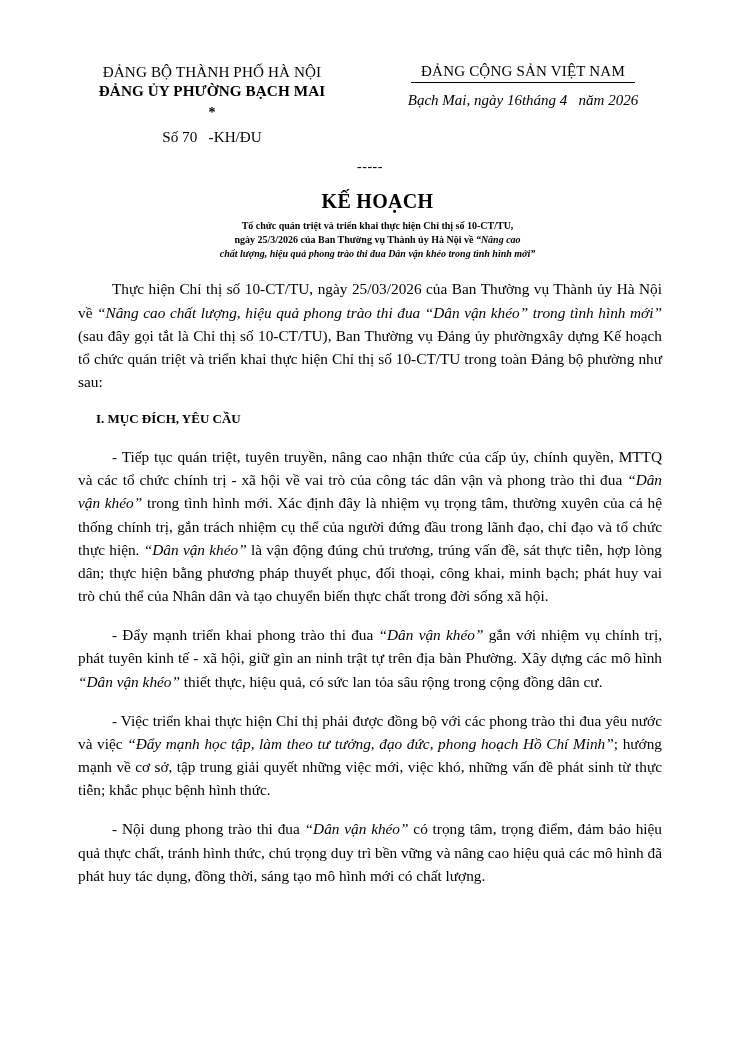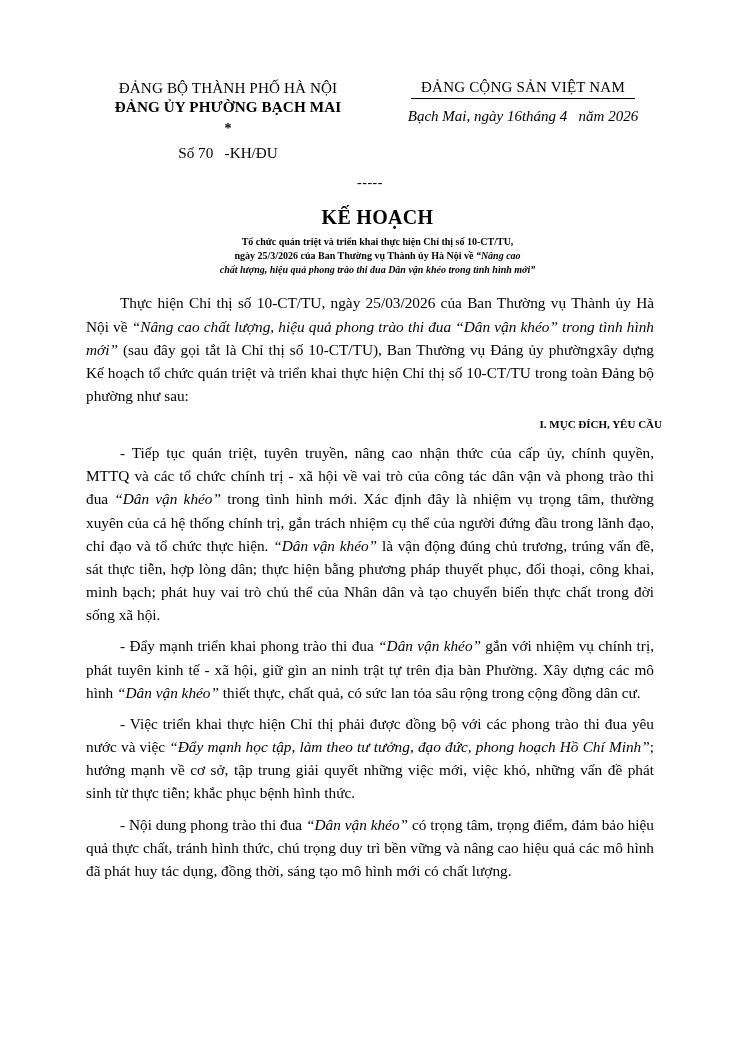--- a/index.html
+++ b/index.html
@@ -12,21 +12,21 @@
     color: #000000;
   }
   .page {
     position: relative;
     width: 740px;
     height: 1032px;
     margin: 0 auto;
     background: #ffffff;
     overflow: hidden;
     box-sizing: border-box;
-    padding: 16px;
+    padding: 0;
   }
 
   
   .header {
     display: flex;
     padding: 62px 62px 0 62px;
     box-sizing: border-box;
     align-items: flex-start;
   }
   .header-left {
@@ -114,40 +114,40 @@
     font-style: italic;
   }
 
   
   .body {
     padding: 0 62px;
     box-sizing: border-box;
     margin-top: 14px;
   }
   p.para {
-    margin: 8px;
+    margin: 16px;
     font-size: 15.3px;
     line-height: 1.515;
     text-align: justify;
     text-indent: 34px;
     text-justify: inter-word;
   }
   p.para + p.para {
     margin-top: 1px;
   }
   p.para i {
     font-style: italic;
   }
   h2.section {
     margin: 9px 0 2px 0;
-    font-size: 11px;
+    font-size: 13px;
     font-weight: bold;
     text-indent: 34px;
     line-height: 1.515;
-    text-align: right;
+    text-align: left;
   }
 </style>
 </head>
 <body>
 
 <div class="page">
 
   <div class="header">
     <div class="header-left">
       <div class="org-line1">ĐẢNG BỘ THÀNH PHỐ HÀ NỘI</div>
@@ -173,21 +173,21 @@
   </div>
 
   <div class="body">
 
     <p class="para"><span>Thực hiện Chỉ thị số 10-CT/TU, ngày 25/03/2026 của Ban Thường vụ Thành ủy Hà Nội về </span><i>“Nâng cao chất lượng, hiệu quả phong trào thi đua “Dân vận khéo” trong tình hình mới”</i><span> (sau đây gọi tắt là Chỉ thị số 10-CT/TU), Ban Thường vụ Đảng ủy phườngxây dựng Kế hoạch tổ chức quán triệt và triển khai thực hiện Chỉ thị số 10-CT/TU trong toàn Đảng bộ phường như sau:</span></p>
 
     <h2 class="section">I. MỤC ĐÍCH, YÊU CẦU</h2>
 
     <p class="para"><span>- Tiếp tục quán triệt, tuyên truyền, nâng cao nhận thức của cấp ủy, chính quyền, MTTQ và các tổ chức chính trị - xã hội về vai trò của công tác dân vận và phong trào thi đua </span><i>“Dân vận khéo”</i><span> trong tình hình mới. Xác định đây là nhiệm vụ trọng tâm, thường xuyên của cả hệ thống chính trị, gắn trách nhiệm cụ thể của người đứng đầu trong lãnh đạo, chỉ đạo và tổ chức thực hiện. </span><i>“Dân vận khéo”</i><span> là vận động đúng chủ trương, trúng vấn đề, sát thực tiễn, hợp lòng dân; thực hiện bằng phương pháp thuyết phục, đối thoại, công khai, minh bạch; phát huy vai trò chủ thể của Nhân dân và tạo chuyển biến thực chất trong đời sống xã hội.</span></p>
 
-    <p class="para"><span>- Đẩy mạnh triển khai phong trào thi đua </span><i>“Dân vận khéo”</i><span> gắn với nhiệm vụ chính trị, phát tuyên kinh tế - xã hội, giữ gìn an ninh trật tự trên địa bàn Phường. Xây dựng các mô hình </span><i>“Dân vận khéo”</i><span> thiết thực, chất quả, có sức lan tỏa sâu rộng trong cộng đồng dân cư.</span></p>
+    <p class="para"><span>- Đẩy mạnh triển khai phong trào thi đua </span><i>“Dân vận khéo”</i><span> gắn với nhiệm vụ chính trị, phát tuyên kinh tế - xã hội, giữ gìn an ninh trật tự trên địa bàn Phường. Xây dựng các mô hình </span><i>“Dân vận khéo”</i><span> thiết thực, hiệu quả, có sức lan tỏa sâu rộng trong cộng đồng dân cư.</span></p>
 
     <p class="para"><span>- Việc triển khai thực hiện Chỉ thị phải được đồng bộ với các phong trào thi đua yêu nước và việc </span><i>“Đẩy mạnh học tập, làm theo tư tưởng, đạo đức, phong hoạch Hồ Chí Minh”</i><span>; hướng mạnh về cơ sở, tập trung giải quyết những việc mới, việc khó, những vấn đề phát sinh từ thực tiễn; khắc phục bệnh hình thức.</span></p>
 
     <p class="para"><span>- Nội dung phong trào thi đua </span><i>“Dân vận khéo”</i><span> có trọng tâm, trọng điểm, đảm bảo hiệu quả thực chất, tránh hình thức, chú trọng duy trì bền vững và nâng cao hiệu quả các mô hình đã phát huy tác dụng, đồng thời, sáng tạo mô hình mới có chất lượng.</span></p>
 
 
   </div>
 
 </div>
 

